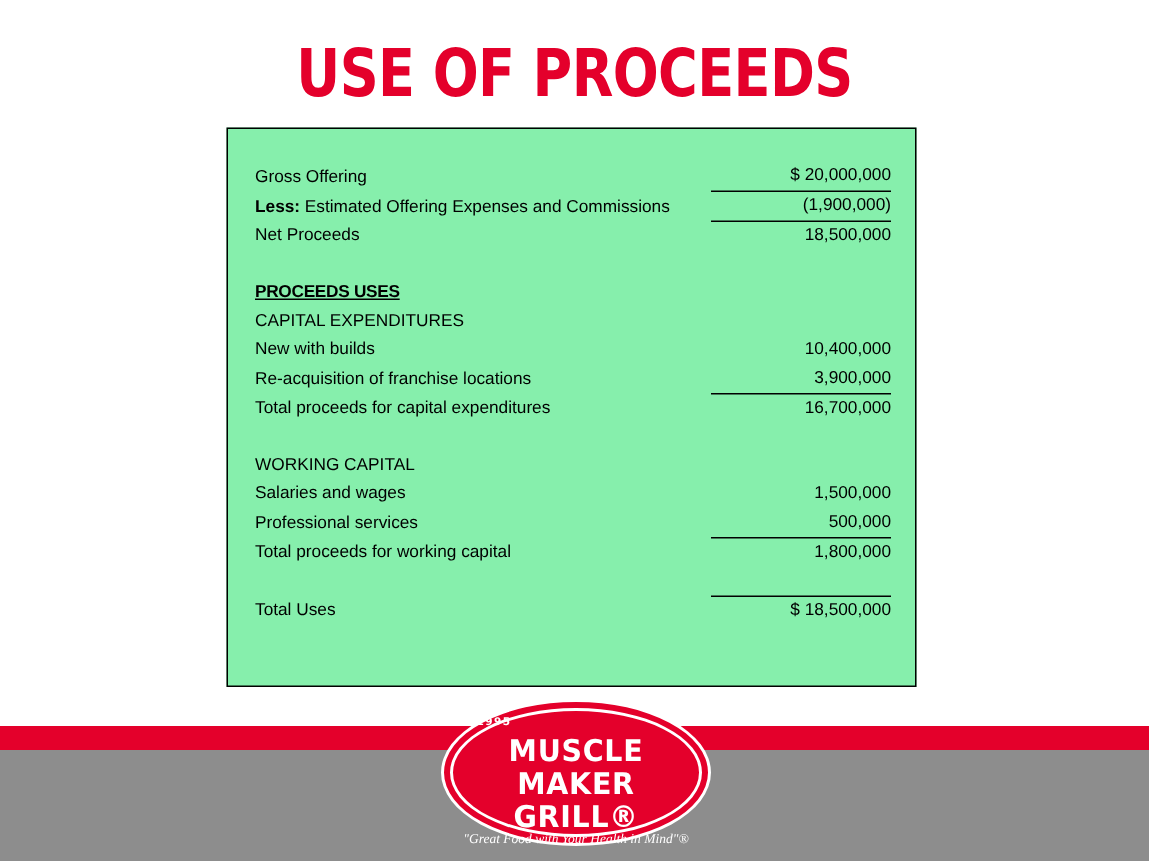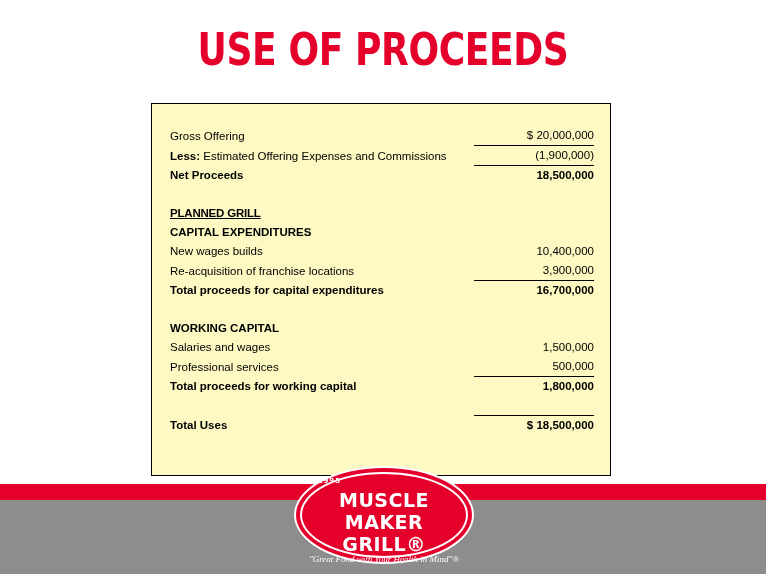--- a/index.html
+++ b/index.html
@@ -30,26 +30,26 @@
     font-weight: bold;
     font-size: 44px;
     letter-spacing: -0.5px;
     transform: scaleX(0.82);
     transform-origin: center top;
     white-space: nowrap;
   }
   .table-box {
     position: absolute;
     left: 151px;
-    top: 103px;
+    top: 85px;
     width: 460px;
     height: 373px;
     border: 1px solid #000000;
     box-sizing: border-box;
-    background: #fef9c3;
+    background: #86efac;
   }
   table.fin {
     position: absolute;
     left: 18px;
     top: 22px;
     width: 424px;
     border-collapse: collapse;
     font-size: 11.5px;
     color: #000000;
   }
@@ -61,21 +61,21 @@
   }
   td.label {
     text-align: left;
     padding-right: 8px;
   }
   td.amount {
     text-align: right;
     width: 120px;
     padding-right: 4px;
   }
-  tr.bold td { font-weight: bold; }
+  tr.bold td { font-weight: normal; }
   tr.spacer td { height: 19px; line-height: 19px; font-size: 1px; }
   .underline-head {
     font-weight: bold;
     text-decoration: underline;
     letter-spacing: -0.2px;
   }
   td.amount.topline {
     border-top: 1px solid #000000;
   }
   td.amount.dblline {
@@ -186,29 +186,29 @@
         </tr>
         <tr class="bold">
           <td class="label">Net Proceeds</td>
           <td class="amount topline">18,500,000</td>
         </tr>
         <tr class="spacer">
           <td></td>
           <td></td>
         </tr>
         <tr>
-          <td class="label"><span class="underline-head">PLANNED GRILL</span></td>
+          <td class="label"><span class="underline-head">PROCEEDS USES</span></td>
           <td class="amount"></td>
         </tr>
         <tr class="bold">
           <td class="label">CAPITAL EXPENDITURES</td>
           <td class="amount"></td>
         </tr>
         <tr>
-          <td class="label">New wages builds</td>
+          <td class="label">New with builds</td>
           <td class="amount">10,400,000</td>
         </tr>
         <tr>
           <td class="label">Re-acquisition of franchise locations</td>
           <td class="amount">3,900,000</td>
         </tr>
         <tr class="bold">
           <td class="label">Total proceeds for capital expenditures</td>
           <td class="amount topline">16,700,000</td>
         </tr>

